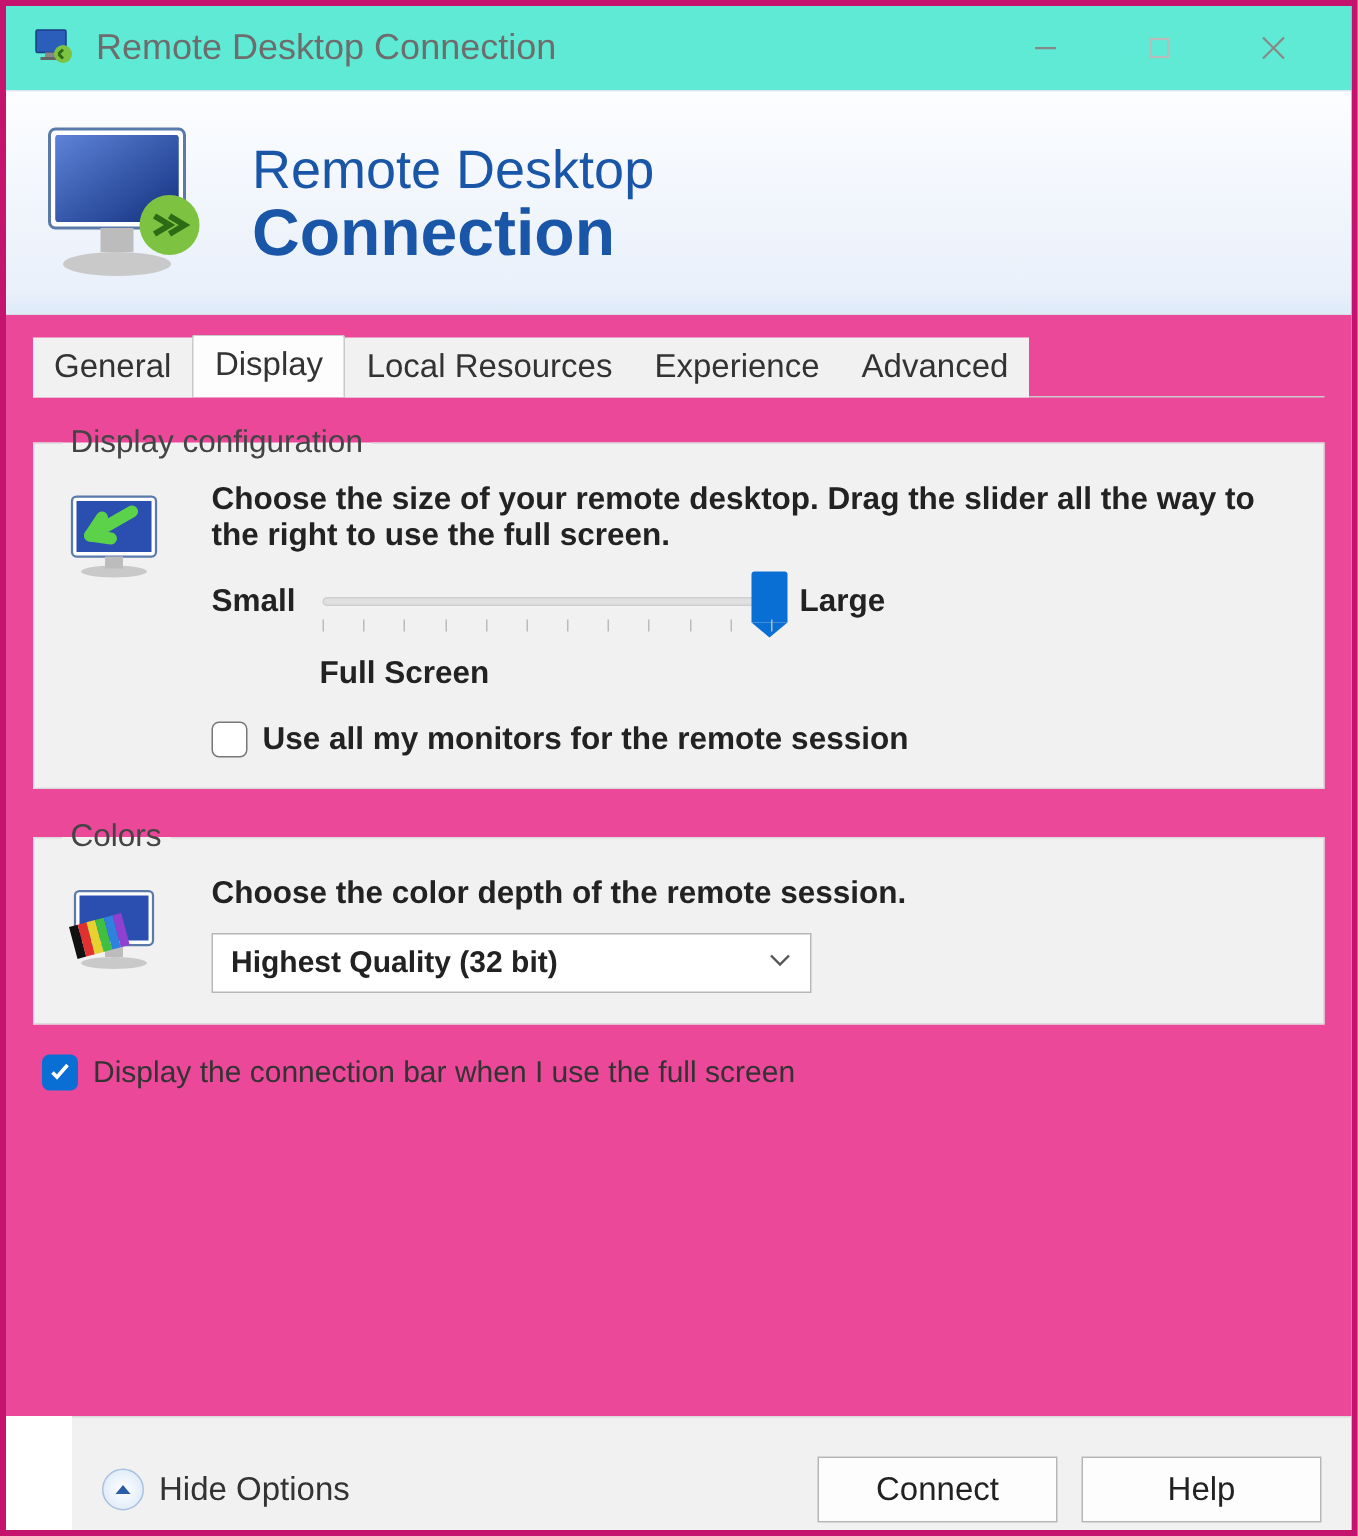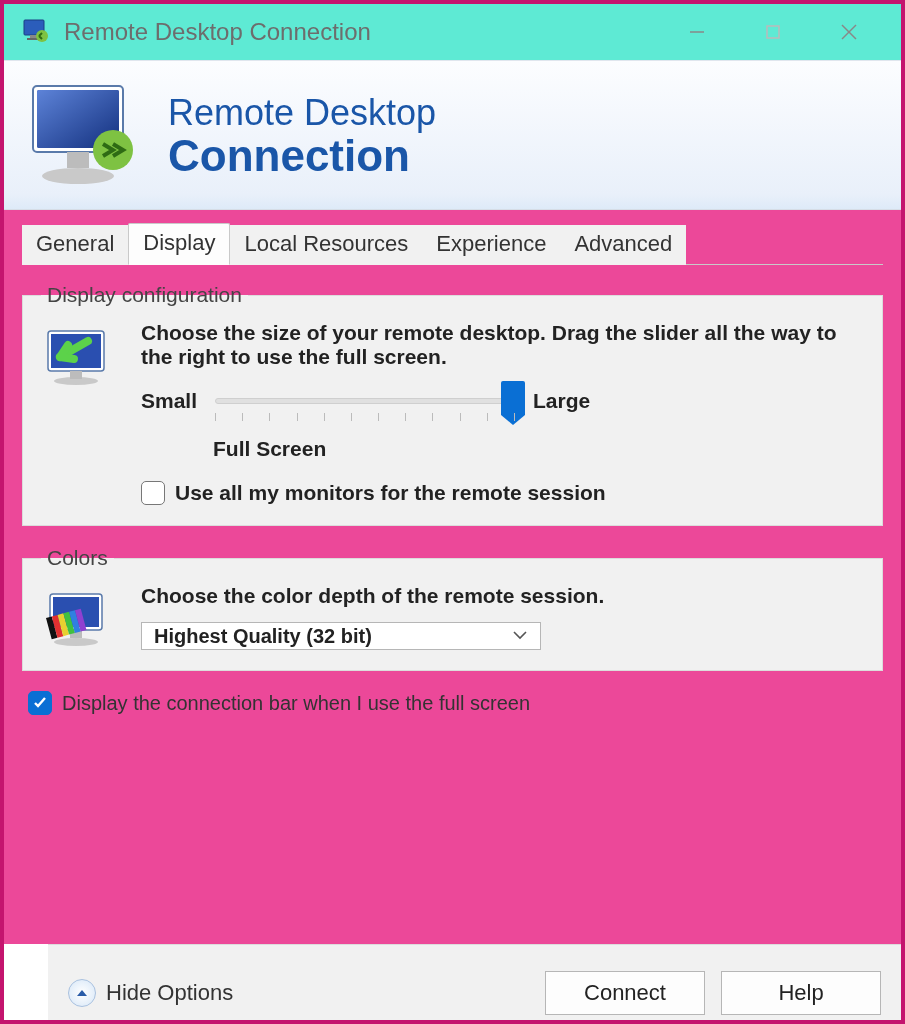--- a/index.html
+++ b/index.html
@@ -101,21 +101,21 @@
   .full-screen-label { text-align:left; width:300px; margin-top:18px; font-size:21px; color:#222; margin-left:72px;}
   .checkbox-row { display:flex; align-items:center; gap:10px; margin-top:20px;}
   .chk {
     width:24px;height:24px;border:1.5px solid #777;border-radius:5px;display:inline-flex;align-items:center;justify-content:center;
     background:#fff;
   }
   .chk.checked { background:#0a6fd4; border-color:#0a6fd4;}
   .chk.checked svg { stroke:#fff; }
   .dropdown {
     margin-top:14px;
-    height:28px; width:400px;
+    height:40px; width:400px;
     border:1px solid #b6b6b6;
     background:#fff;
     display:flex;align-items:center;justify-content:space-between;
     padding:0 12px;
     font-size:20px;
   }
   
   .standalone-chk { display:flex;align-items:center;gap:10px; margin-top:6px; margin-left:6px;}
   
   .footer {

